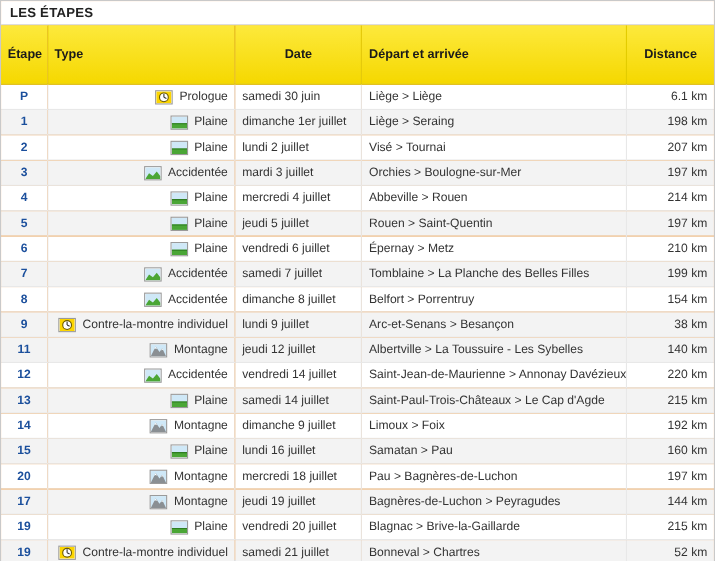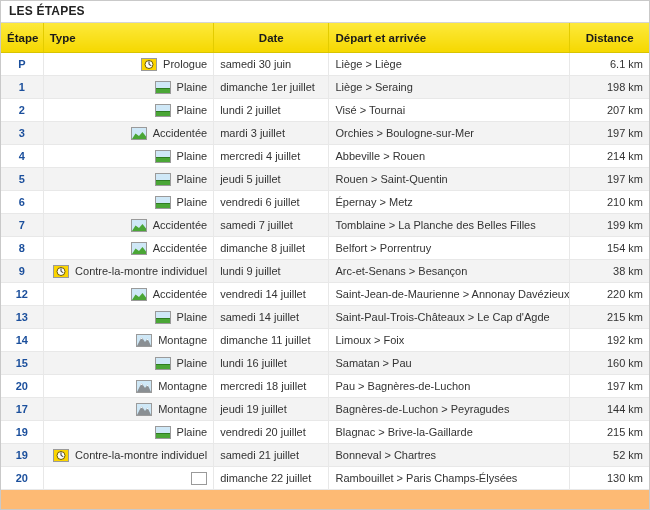--- a/index.html
+++ b/index.html
@@ -39,21 +39,21 @@
     table-layout: fixed;
   }
   table.stages thead th {
     background: #fbe300;
     background: linear-gradient(#fde93c, #f5d800);
     color: #1a1a1a;
     font-weight: bold;
     font-size: 11.5px;
     height: 21px;
     text-align: left;
-    padding: 4px 6px;
+    padding: 16px 6px;
     border-right: 1px solid #e3cc00;
     border-bottom: 1px solid #d8c400;
     white-space: nowrap;
     overflow: hidden;
   }
   table.stages thead th.c { text-align: center; }
   table.stages thead th:last-child { border-right: none; }
 
   table.stages td {
     height: 22px;
@@ -308,20 +308,39 @@
                   <line x1="7" y1="5.5" x2="9.3" y2="6.6" stroke="#333" stroke-width="1"></line>
                 </svg>
               </span>
               <span class="type-label">Contre-la-montre individuel</span>
             </div>
           </td>
           <td class="date">lundi 9 juillet</td>
           <td class="route">Arc-et-Senans &gt; Besançon</td>
           <td class="dist">38 km</td>
         </tr>
+        <tr class="even">
+          <td class="num">11</td>
+          <td>
+            <div class="type-cell">
+              <span class="icon">
+                <svg width="14" height="11" viewBox="0 0 14 11">
+                  <rect x="0" y="0" width="14" height="11" fill="#cfe8f7"></rect>
+                  <path d="M0 11 L4.5 2 L8 7 L10.5 3.5 L14 11 Z" fill="#8a8f93"></path>
+                  <path d="M3.2 4.6 L4.5 2 L5.8 4.6 L4.5 3.8 Z" fill="#ffffff"></path>
+                  <path d="M9.4 5.6 L10.5 3.5 L11.6 5.6 L10.5 4.9 Z" fill="#ffffff"></path>
+                </svg>
+              </span>
+              <span class="type-label">Montagne</span>
+            </div>
+          </td>
+          <td class="date">jeudi 12 juillet</td>
+          <td class="route">Albertville &gt; La Toussuire - Les Sybelles</td>
+          <td class="dist">140 km</td>
+        </tr>
         <tr class="odd">
           <td class="num">12</td>
           <td>
             <div class="type-cell">
               <span class="icon">
                 <svg width="14" height="11" viewBox="0 0 14 11">
                   <rect x="0" y="0" width="14" height="11" fill="#cfe8f7"></rect>
                   <path d="M0 11 L3.5 5.5 L7 8 L10.5 4 L14 8.5 L14 11 Z" fill="#4aa636"></path>
                 </svg>
               </span>
@@ -358,21 +377,21 @@
                 <svg width="14" height="11" viewBox="0 0 14 11">
                   <rect x="0" y="0" width="14" height="11" fill="#cfe8f7"></rect>
                   <path d="M0 11 L4.5 2 L8 7 L10.5 3.5 L14 11 Z" fill="#8a8f93"></path>
                   <path d="M3.2 4.6 L4.5 2 L5.8 4.6 L4.5 3.8 Z" fill="#ffffff"></path>
                   <path d="M9.4 5.6 L10.5 3.5 L11.6 5.6 L10.5 4.9 Z" fill="#ffffff"></path>
                 </svg>
               </span>
               <span class="type-label">Montagne</span>
             </div>
           </td>
-          <td class="date">dimanche 11 juillet</td>
+          <td class="date">dimanche 9 juillet</td>
           <td class="route">Limoux &gt; Foix</td>
           <td class="dist">192 km</td>
         </tr>
         <tr class="even">
           <td class="num">15</td>
           <td>
             <div class="type-cell">
               <span class="icon">
                 <svg width="14" height="11" viewBox="0 0 14 11">
                   <rect x="0" y="0" width="14" height="11" fill="#cfe8f7"></rect>

